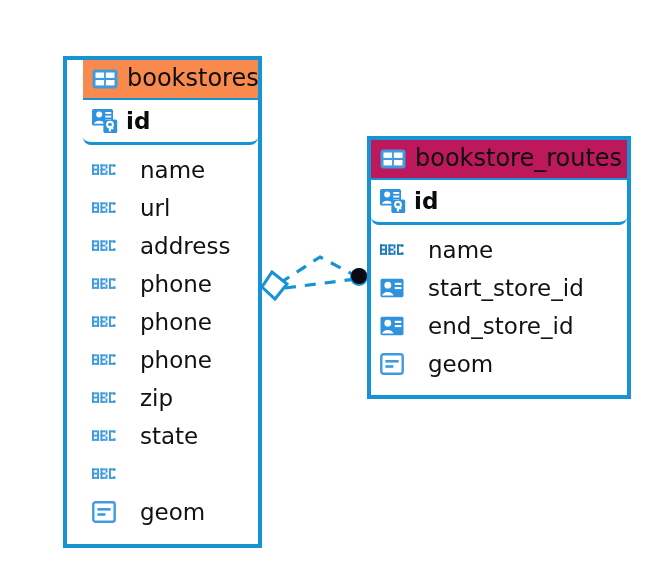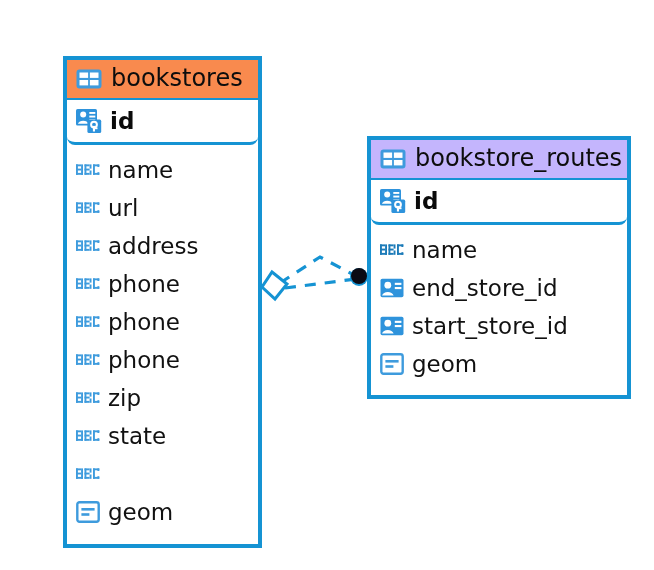--- a/index.html
+++ b/index.html
@@ -34,21 +34,21 @@
 
   .entity-header {
     box-sizing: border-box;
     display: flex;
     align-items: center;
     gap: 9px;
     padding: 6px 8px 7px 9px;
     border-bottom: 2px solid #1593D3;
   }
   .entity-header.orange { background: #F98A4E; }
-  .entity-header.grey   { background: #c4b5fd; }
+  .entity-header.grey   { background: #be185d; }
 
   .entity-title {
     font-size: 24px;
     color: #0d0d0d;
     line-height: 1.05;
     white-space: nowrap;
   }
 
   .pk-row {
     box-sizing: border-box;
@@ -69,21 +69,21 @@
 
   .field-list {
     padding: 6px 8px 7px 9px;
     display: flex;
     flex-direction: column;
     background: #ffffff;
   }
   .field-row {
     display: flex;
     align-items: center;
-    gap: 8px;
+    gap: 24px;
     height: 38px;
   }
   .field-label {
     font-size: 23px;
     color: #111111;
     line-height: 1.05;
     white-space: nowrap;
   }
 
   .icon {
@@ -99,21 +99,21 @@
     width: 654px;
     height: 570px;
     pointer-events: none;
   }
 </style>
 </head>
 <body>
 
 <div id="canvas">
 
-  <div class="entity" id="entity-bookstores" style="left:63px; top:56px; width:199px; height:492px;">
+  <div class="entity" id="entity-bookstores" style="left:63px; top:56px; width:199px; height:492px;padding-left:16px;">
 
     <div class="entity-header orange">
       <span class="icon">
         <svg width="26" height="20" viewBox="0 0 26 20" aria-hidden="true">
           <rect x="0.5" y="0.5" width="25" height="19" rx="3" ry="3" fill="#3E9BDD"></rect>
           <rect x="3.5" y="3.5" width="8.6" height="5.4" fill="#ffffff"></rect>
           <rect x="13.9" y="3.5" width="8.6" height="5.4" fill="#ffffff"></rect>
           <rect x="3.5" y="11" width="8.6" height="5.4" fill="#ffffff"></rect>
           <rect x="13.9" y="11" width="8.6" height="5.4" fill="#ffffff"></rect>
         </svg>
@@ -452,34 +452,34 @@
       <div class="field-row">
         <span class="icon">
           <svg width="24" height="20" viewBox="0 0 24 20" aria-hidden="true">
             <rect x="0.5" y="0.8" width="23" height="18.4" rx="1.8" ry="1.8" fill="#2E93DC"></rect>
             <circle cx="7.8" cy="7.2" r="3.4" fill="#ffffff"></circle>
             <path d="M2.0 17.6 a6.1 5.2 0 0 1 11.6 0 z" fill="#ffffff"></path>
             <rect x="14.8" y="4.8" width="6.6" height="2.1" fill="#ffffff"></rect>
             <rect x="14.8" y="9.0" width="6.6" height="2.1" fill="#ffffff"></rect>
           </svg>
         </span>
-        <span class="field-label">end_store_id</span>
+        <span class="field-label">start_store_id</span>
       </div>
 
       <div class="field-row">
         <span class="icon">
           <svg width="24" height="20" viewBox="0 0 24 20" aria-hidden="true">
             <rect x="0.5" y="0.8" width="23" height="18.4" rx="1.8" ry="1.8" fill="#2E93DC"></rect>
             <circle cx="7.8" cy="7.2" r="3.4" fill="#ffffff"></circle>
             <path d="M2.0 17.6 a6.1 5.2 0 0 1 11.6 0 z" fill="#ffffff"></path>
             <rect x="14.8" y="4.8" width="6.6" height="2.1" fill="#ffffff"></rect>
             <rect x="14.8" y="9.0" width="6.6" height="2.1" fill="#ffffff"></rect>
           </svg>
         </span>
-        <span class="field-label">start_store_id</span>
+        <span class="field-label">end_store_id</span>
       </div>
 
       <div class="field-row">
         <span class="icon">
           <svg width="24" height="22" viewBox="0 0 24 22" aria-hidden="true">
             <rect x="1.3" y="1.3" width="21.4" height="19.4" rx="2.2" ry="2.2" fill="#ffffff" stroke="#3E9BDD" stroke-width="2.4"></rect>
             <rect x="5.4" y="7.0" width="13.2" height="2.6" fill="#3E9BDD"></rect>
             <rect x="5.4" y="12.2" width="8.0" height="2.6" fill="#3E9BDD"></rect>
           </svg>
         </span>

